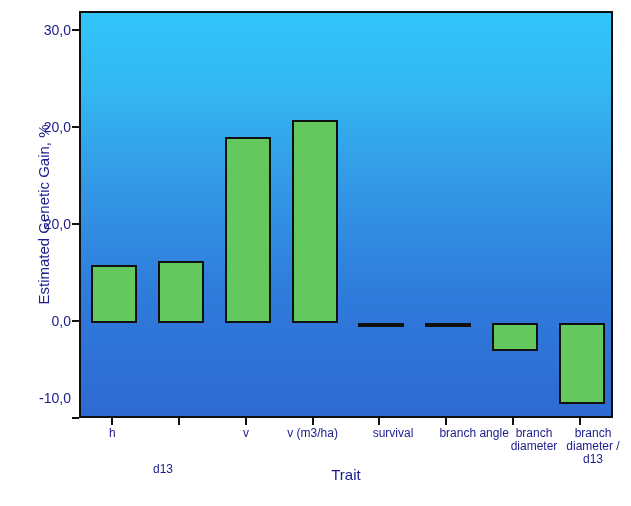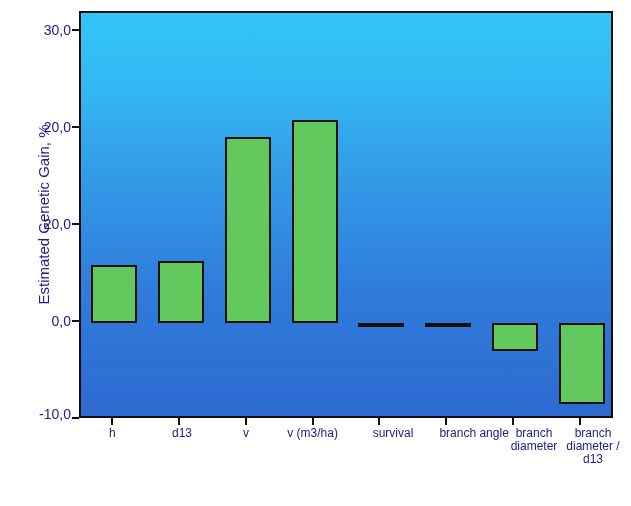--- a/index.html
+++ b/index.html
@@ -93,21 +93,21 @@
 
 <div id="chart-root">
 
   <div id="y-axis-title">Estimated Genetic Gain, %</div>
 
   <div id="y-labels">
       <div class="y-label-box" style="top: 22.381px;">30,0</div>
       <div class="y-label-box" style="top: 119.286px;">20,0</div>
       <div class="y-label-box" style="top: 216.19px;">20,0</div>
       <div class="y-label-box" style="top: 313.095px;">0,0</div>
-      <div class="y-label-box" style="top: 406px;">-10,0</div>
+      <div class="y-label-box" style="top: 390px;">-10,0</div>
     </div>
   <div id="y-ticks-outside">
       <div style="position: absolute; left: 72px; top: 29.381px; width: 7px; height: 2px; background: rgb(17, 17, 17);"></div>
       <div style="position: absolute; left: 72px; top: 126.286px; width: 7px; height: 2px; background: rgb(17, 17, 17);"></div>
       <div style="position: absolute; left: 72px; top: 223.19px; width: 7px; height: 2px; background: rgb(17, 17, 17);"></div>
       <div style="position: absolute; left: 72px; top: 320.095px; width: 7px; height: 2px; background: rgb(17, 17, 17);"></div>
       <div style="position: absolute; left: 72px; top: 417px; width: 7px; height: 2px; background: rgb(17, 17, 17);"></div>
     </div>
 
   <div id="plot-area">
@@ -128,23 +128,24 @@
       <div class="x-tick" style="left: 178.125px;"></div>
       <div class="x-tick" style="left: 244.875px;"></div>
       <div class="x-tick" style="left: 311.625px;"></div>
       <div class="x-tick" style="left: 378.375px;"></div>
       <div class="x-tick" style="left: 445.125px;"></div>
       <div class="x-tick" style="left: 511.875px;"></div>
       <div class="x-tick" style="left: 578.625px;"></div>
     </div>
   <div id="x-labels">
       <div class="x-label" style="left: 74.375px;">h</div>
-      <div class="x-label" style="left: 144px;">d13</div>
+      <div class="x-label" style="left: 125px; margin-top: 36px;">d13</div>
       <div class="x-label" style="left: 207.875px;">v</div>
       <div class="x-label" style="left: 274.625px;">v (m3/ha)</div>
       <div class="x-label" style="left: 355px;">survival</div>
       <div class="x-label" style="left: 408.125px; margin-left: 28px;">branch angle</div>
       <div class="x-label" style="left: 496px;">branch diameter</div>
       <div class="x-label" style="left: 555px;">branch diameter / d13</div>
     </div>
 
+  <div id="x-axis-title">Trait</div>
 
 </div>
 
 </body></html>

